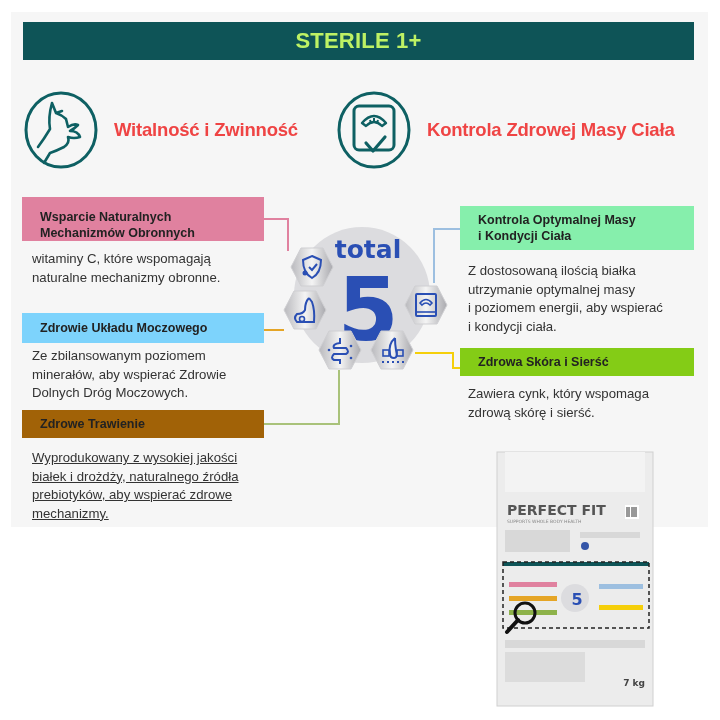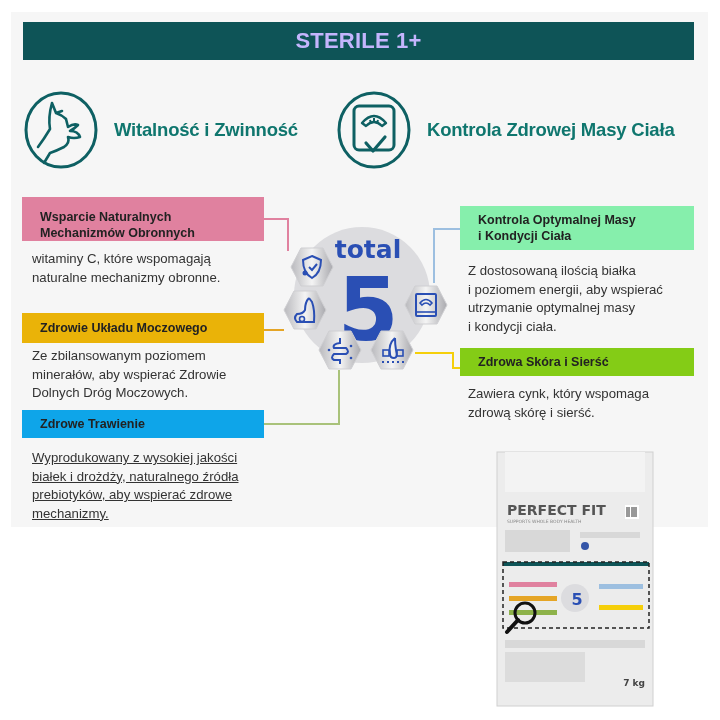--- a/index.html
+++ b/index.html
@@ -1,24 +1,24 @@
 <!DOCTYPE html>
 <html><head>
 <meta charset="utf-8">
 <style>
   html, body { margin:0; padding:0; }
   body { width:720px; height:720px; background:#ffffff; position:relative; overflow:hidden;
          font-family:"Liberation Sans", "DejaVu Sans", sans-serif; color:#2b2b2b; }
   .panel { position:absolute; left:11px; top:12px; width:697px; height:515px; background:#f6f6f6; }
   .title-bar { position:absolute; left:23px; top:22px; width:671px; height:38px; background:#0e5457;
-               color:#c4b5fd; font-weight:bold; font-size:22px; display:flex; align-items:center; justify-content:center;
+               color:#bef264; font-weight:bold; font-size:22px; display:flex; align-items:center; justify-content:center;
                letter-spacing:0.2px; }
   .feature { position:absolute; display:flex; align-items:center; }
   .feature .circ { width:78px; height:78px; }
-  .feature .lbl { font-size:18.5px; font-weight:bold; color:#0f766e; margin-left:14px; letter-spacing:-0.2px; }
+  .feature .lbl { font-size:18.5px; font-weight:bold; color:#ef4444; margin-left:14px; letter-spacing:-0.2px; }
   .box { position:absolute; font-weight:bold; font-size:12.5px; color:#222; line-height:16px; padding:0 0 0 18px;
          display:flex; flex-direction:column; justify-content:center; box-sizing:border-box; }
   .desc { position:absolute; font-size:13.2px; line-height:18.5px; color:#333; }
   .line { position:absolute; }
   .hex { position:absolute; width:44px; height:40px; }
   .bag { position:absolute; left:495px; top:450px; width:160px; height:258px; }
 </style>
 </head>
 <body>
 
@@ -65,47 +65,47 @@
 
 <div class="box" style="left:22px;top:197px;width:242px;height:44px;background:#e0819f;justify-content:flex-end;">
   <span>Wsparcie Naturalnych</span>
   <span>Mechanizmów Obronnych</span>
 </div>
 <div class="desc" style="left:32px;top:250px;">
     <div>witaminy C, które wspomagają</div>
     <div>naturalne mechanizmy obronne.</div>
 </div>
 
-<div class="box" style="left:22px;top:313px;width:242px;height:30px;background:#eab308;">
+<div class="box" style="left:22px;top:313px;width:242px;height:30px;background:#7dd3fc;">
   <span>Zdrowie Układu Moczowego</span>
 </div>
 <div class="desc" style="left:32px;top:347px;">
   <div>Ze zbilansowanym poziomem</div>
     <div>minerałów, aby wspierać Zdrowie</div>
     <div>Dolnych Dróg Moczowych.</div>
 </div>
 
-<div class="box" style="left:22px;top:410px;width:242px;height:28px;background:#0ea5e9;">
+<div class="box" style="left:22px;top:410px;width:242px;height:28px;background:#a16207;">
   <span>Zdrowe Trawienie</span>
 </div>
 <div class="desc" style="left:32px;top:449px;text-decoration:underline;">
   <div>Wyprodukowany z wysokiej jakości</div>
     <div>białek i drożdży, naturalnego źródła</div>
     <div>prebiotyków, aby wspierać zdrowe</div>
     <div>mechanizmy.</div>
 </div>
 
 <div class="box" style="left:460px;top:206px;width:234px;height:44px;background:#86efac;">
   <span>Kontrola Optymalnej Masy</span>
   <span>i Kondycji Ciała</span>
 </div>
 <div class="desc" style="left:468px;top:262px;">
   <div>Z dostosowaną ilością białka</div>
+    <div>utrzymanie optymalnej masy</div>
     <div>i poziomem energii, aby wspierać</div>
-    <div>utrzymanie optymalnej masy</div>
     <div>i kondycji ciała.</div>
 </div>
 
 <div class="box" style="left:460px;top:348px;width:234px;height:28px;background:#84cc16;">
   <span>Zdrowa Skóra i Sierść</span>
 </div>
 <div class="desc" style="left:468px;top:385px;">
   <div>Zawiera cynk, który wspomaga</div>
     <div>zdrową skórę i sierść.</div>
 </div>

